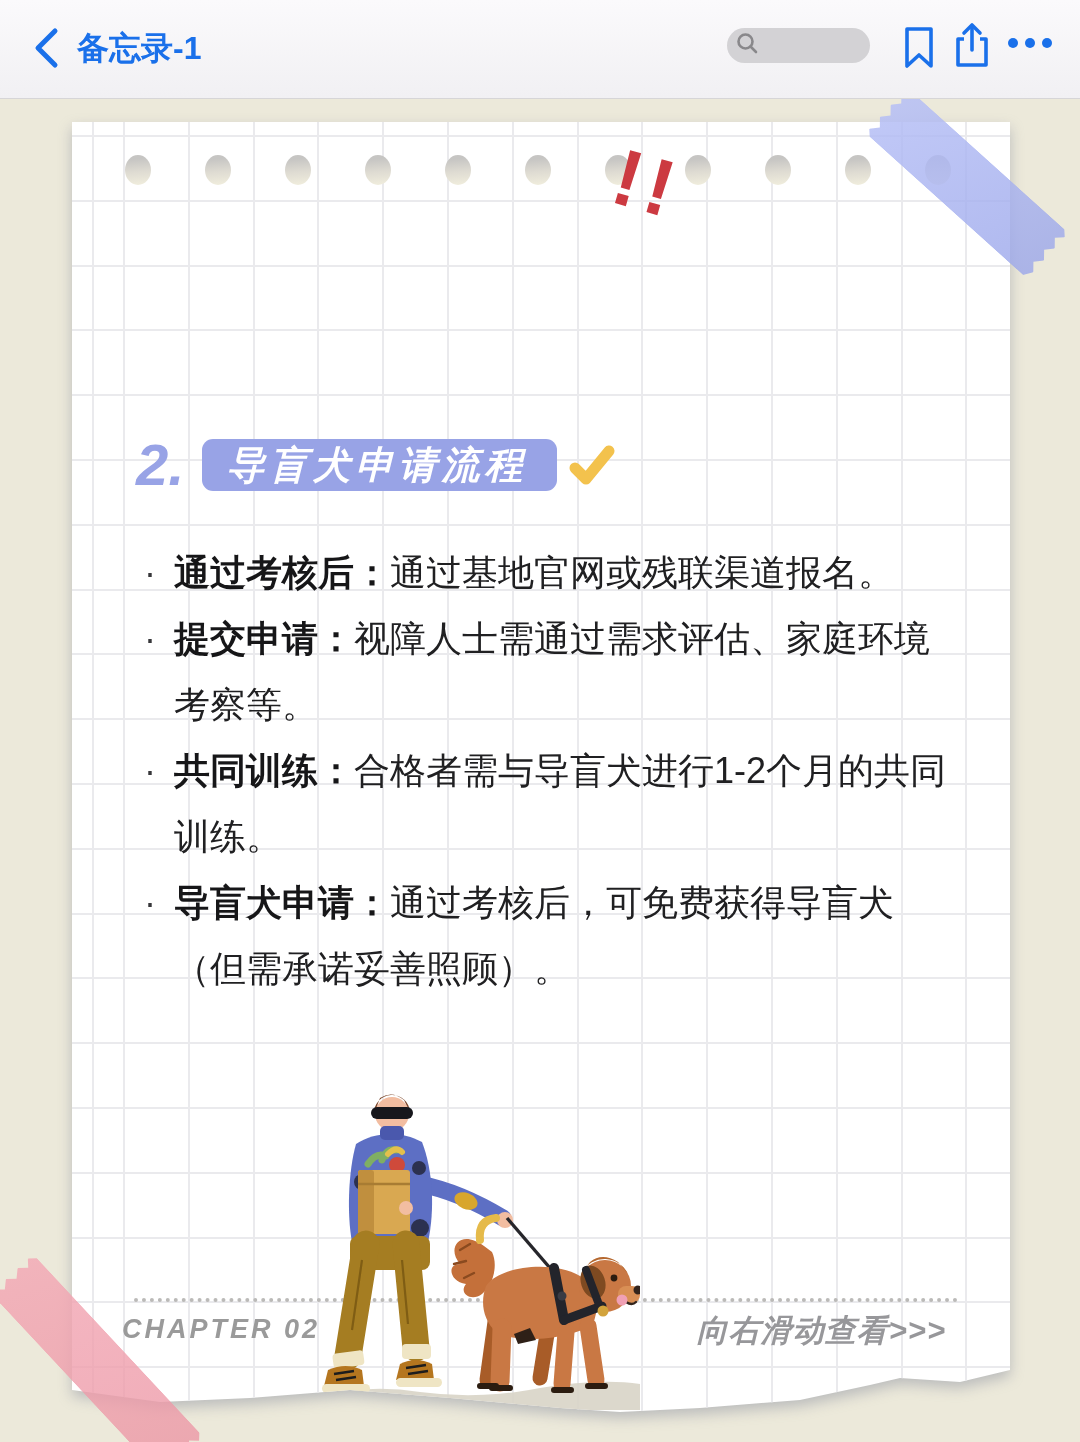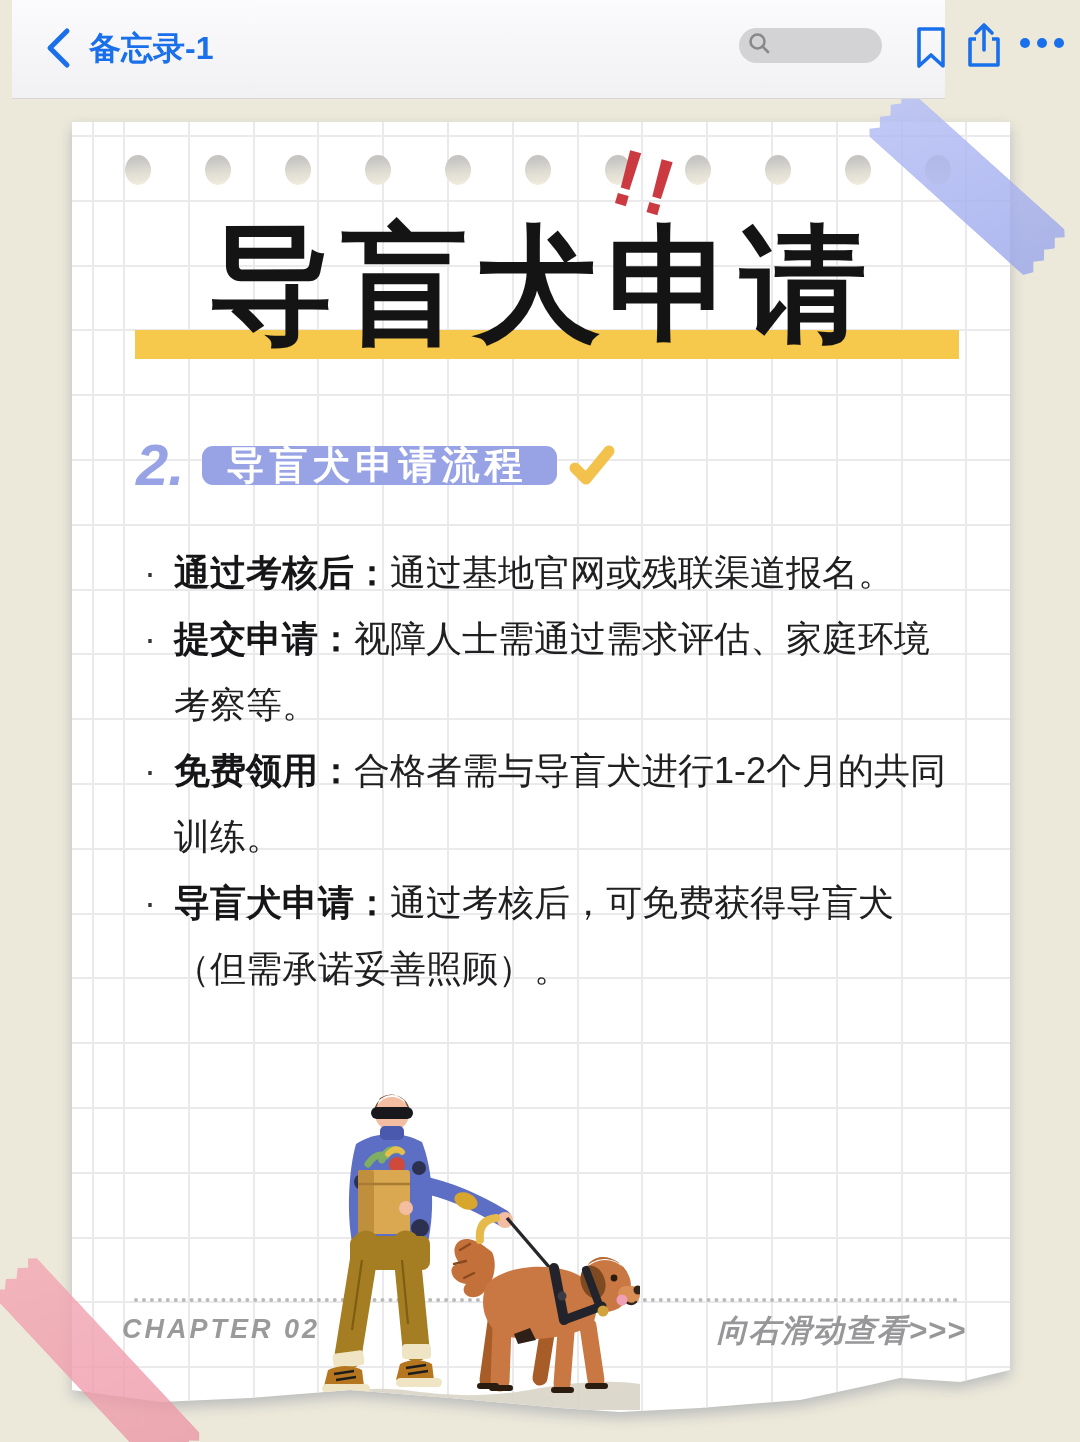--- a/index.html
+++ b/index.html
@@ -4,21 +4,21 @@
 <style>
   html,body{margin:0;padding:0;}
   body{
     width:1080px;height:1442px;position:relative;overflow:hidden;
     background:#ece9da;
     font-family:"Liberation Sans","DejaVu Sans",sans-serif;
     -webkit-font-smoothing:antialiased;
   }
   
   .nav{
-    position:absolute;left:12px;top:0;width:933px;height:98px;
+    position:absolute;left:0;top:0;width:1080px;height:98px;
     background:linear-gradient(#fbfafc,#f1f0f3);
     border-bottom:1px solid #d6d5d7;
     z-index:10;
   }
   .nav-back{position:absolute;left:33px;top:27px;display:flex;align-items:center;gap:18px;cursor:pointer;}
   .nav-back svg{display:block;}
   .nav-title{font-size:32px;font-weight:700;color:#1a70ea;line-height:34px;}
   .search-pill{
     position:absolute;left:727px;top:28px;width:143px;height:35px;border-radius:18px;
     background:#d3d2d5;display:flex;align-items:center;padding-left:9px;box-sizing:border-box;
@@ -55,37 +55,37 @@
   }
   .title-block{position:absolute;left:0;top:92px;width:938px;text-align:center;}
   .hl-bar{position:absolute;left:63px;top:116px;width:824px;height:29px;background:#f6c84b;z-index:0;}
   .note-title{
     position:relative;z-index:1;margin:0;
     font-size:126px;line-height:1.12;font-weight:900;color:#141414;letter-spacing:7px;
   }
   .section{position:absolute;left:64px;top:314px;display:flex;align-items:center;}
   .sec-num{font-size:58px;font-weight:800;font-style:italic;color:#98a3e6;line-height:1;margin-right:18px;}
   .sec-badge{
-    background:#98a3e6;border-radius:11px;height:39px;display:flex;align-items:center;
-    padding:0 30px 0 24px;font-size:38px;font-weight:700;color:#fff;letter-spacing:5px;
+    background:#98a3e6;border-radius:11px;height:52px;display:flex;align-items:center;
+    padding:0 30px 0 24px;font-size:38px;font-weight:700;font-style:italic;color:#fff;letter-spacing:5px;
     min-width:300px;box-sizing:border-box;
   }
   .sec-check{margin-left:12px;margin-top:4px;}
   .bullets{position:absolute;left:70px;top:418px;width:818px;margin:0;padding:0;list-style:none;}
   .bullets li{position:relative;padding-left:32px;font-size:36px;line-height:66px;color:#202022;}
   .b-dot{position:absolute;left:2px;top:0;font-size:36px;color:#37373a;}
   .b-label{font-weight:700;color:#161618;}
   
   .dotline{position:absolute;left:62px;top:1176px;width:824px;border-top:4px dotted #bbbab8;}
   .chapter{
     position:absolute;left:50px;top:1192px;font-size:27px;font-style:italic;font-weight:600;
     color:#9a9a9a;letter-spacing:3px;
   }
   .swipe-hint{
-    position:absolute;right:44px;top:1188px;font-size:31px;font-style:italic;font-weight:700;
+    position:absolute;right:64px;top:1188px;font-size:31px;font-style:italic;font-weight:700;
     color:#97979a;letter-spacing:1px;
   }
   .illus{position:absolute;left:228px;top:958px;}
   
   .tape{position:absolute;z-index:5;}
   .tape-blue{
     left:858px;top:152px;width:218px;height:62px;transform:rotate(42deg);
     background:linear-gradient(115deg,rgba(183,192,246,.85),rgba(152,164,234,.78));
     clip-path:polygon(6px 0,212px 0,218px 6px,211px 13px,218px 21px,211px 29px,218px 37px,
       211px 45px,218px 53px,212px 62px,6px 62px,0 56px,7px 48px,0 40px,7px 32px,0 24px,7px 16px,0 8px);
@@ -152,44 +152,40 @@
     <span class="hole" style="left:373px"></span>
     <span class="hole" style="left:453px"></span>
     <span class="hole" style="left:533px"></span>
     <span class="hole" style="left:613px"></span>
     <span class="hole" style="left:693px"></span>
     <span class="hole" style="left:773px"></span>
     <span class="hole" style="left:853px"></span>
 
     <div class="alert-marks">!!</div>
 
-    <div class="title-block">
-      <div class="hl-bar"></div>
-      <h1 class="note-title">导盲犬申请</h1>
-    </div>
 
     <div class="section">
       <span class="sec-num">2.</span>
       <span class="sec-badge">导盲犬申请流程</span>
       <span class="sec-check">
         <svg width="46" height="42" viewBox="0 0 46 42">
           <path d="M6 24 L17 35 L40 7" fill="none" stroke="#f3c24d" stroke-width="11" stroke-linecap="round" stroke-linejoin="round"></path>
         </svg>
       </span>
     </div>
 
     <ul class="bullets">
       <li>
         <span class="b-dot">·</span><span class="b-label">通过考核后：</span><span>通过基地官网或残联渠道报名。</span>
       </li>
       <li>
         <span class="b-dot">·</span><span class="b-label">提交申请：</span><span>视障人士需通过需求评估、家庭环境考察等。</span>
       </li>
       <li>
-        <span class="b-dot">·</span><span class="b-label">免费领用：</span><span>合格者需与导盲犬进行1-2个月的共同训练。</span>
+        <span class="b-dot">·</span><span class="b-label">共同训练：</span><span>合格者需与导盲犬进行1-2个月的共同训练。</span>
       </li>
       <li>
         <span class="b-dot">·</span><span class="b-label">导盲犬申请：</span><span>通过考核后，可免费获得导盲犬（但需承诺妥善照顾）。</span>
       </li>
     </ul>
 
     <div class="dotline"></div>
     <div class="chapter">CHAPTER 02</div>
     <div class="swipe-hint">向右滑动查看&gt;&gt;&gt;</div>
 

